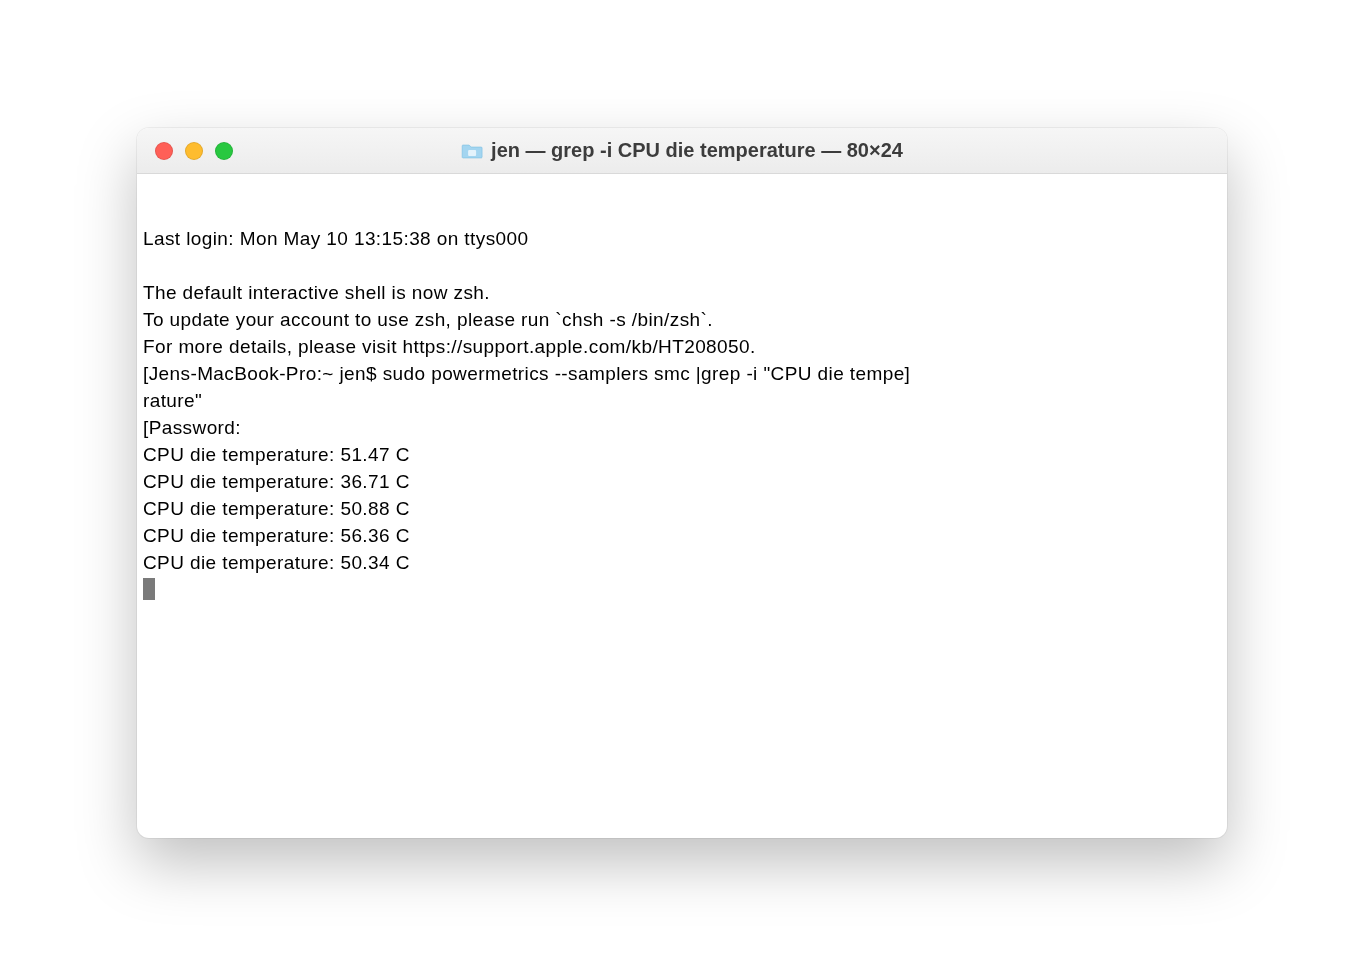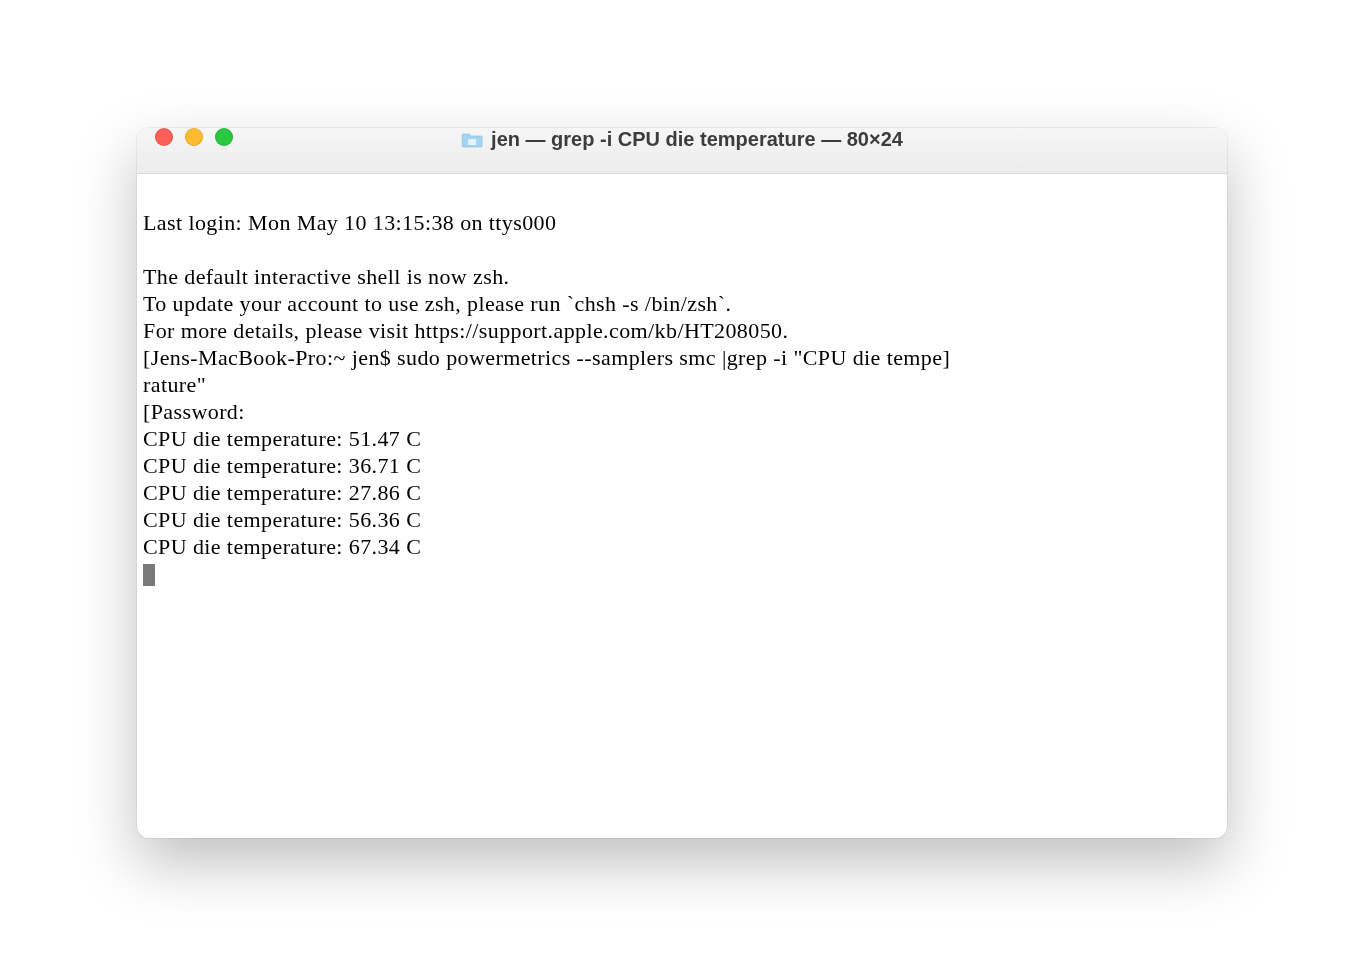--- a/index.html
+++ b/index.html
@@ -24,21 +24,21 @@
       box-shadow: 0 25px 60px rgba(0,0,0,0.25), 0 0 0 1px rgba(0,0,0,0.05);
       overflow: hidden;
       display: flex;
       flex-direction: column;
     }
     .titlebar {
       height: 46px;
       background: linear-gradient(to bottom, #f6f6f6, #ececec);
       border-bottom: 1px solid #d9d9d9;
       display: flex;
-      align-items: flex-start;
+      align-items: center;
       padding: 0 18px;
       position: relative;
     }
     .traffic-lights {
       display: flex;
       gap: 12px;
       align-items: center;
     }
     .traffic-light {
       width: 18px;
@@ -61,23 +61,23 @@
     }
     .folder-icon {
       width: 22px;
       height: 18px;
       display: inline-flex;
       align-items: center;
       justify-content: center;
     }
     .terminal-content {
       flex: 1;
-      padding: 8px 6px;
-      font-family: Liberation Serif, serif;
-      font-size: 22px;
+      padding: 24px 6px;
+      font-family: Liberation Sans, sans-serif;
+      font-size: 19px;
       line-height: 27px;
       color: #000;
       white-space: pre;
       overflow: hidden;
       letter-spacing: 0.4px;
     }
     .cursor-block {
       display: inline-block;
       width: 12px;
       height: 22px;
@@ -120,18 +120,18 @@
 <span class="line">Last login: Mon May 10 13:15:38 on ttys000</span>
 <span class="line"></span>
 <span class="line">The default interactive shell is now zsh.</span>
 <span class="line">To update your account to use zsh, please run `chsh -s /bin/zsh`.</span>
 <span class="line">For more details, please visit https://support.apple.com/kb/HT208050.</span>
 <span class="line prompt-line"><span class="bracket">[Jens-MacBook-Pro:~ jen$ </span><span>sudo powermetrics --samplers smc |grep -i "CPU die tempe]
 rature"</span></span>
 <span class="line"><span>[Password:</span></span>
 <span class="line">CPU die temperature: 51.47 C</span>
 <span class="line">CPU die temperature: 36.71 C</span>
-<span class="line">CPU die temperature: 27.86 C</span>
+<span class="line">CPU die temperature: 50.88 C</span>
 <span class="line">CPU die temperature: 56.36 C</span>
-<span class="line">CPU die temperature: 67.34 C</span>
+<span class="line">CPU die temperature: 50.34 C</span>
 <span class="cursor-block"></span>
   </div>
 </div>
 
 </body></html>

